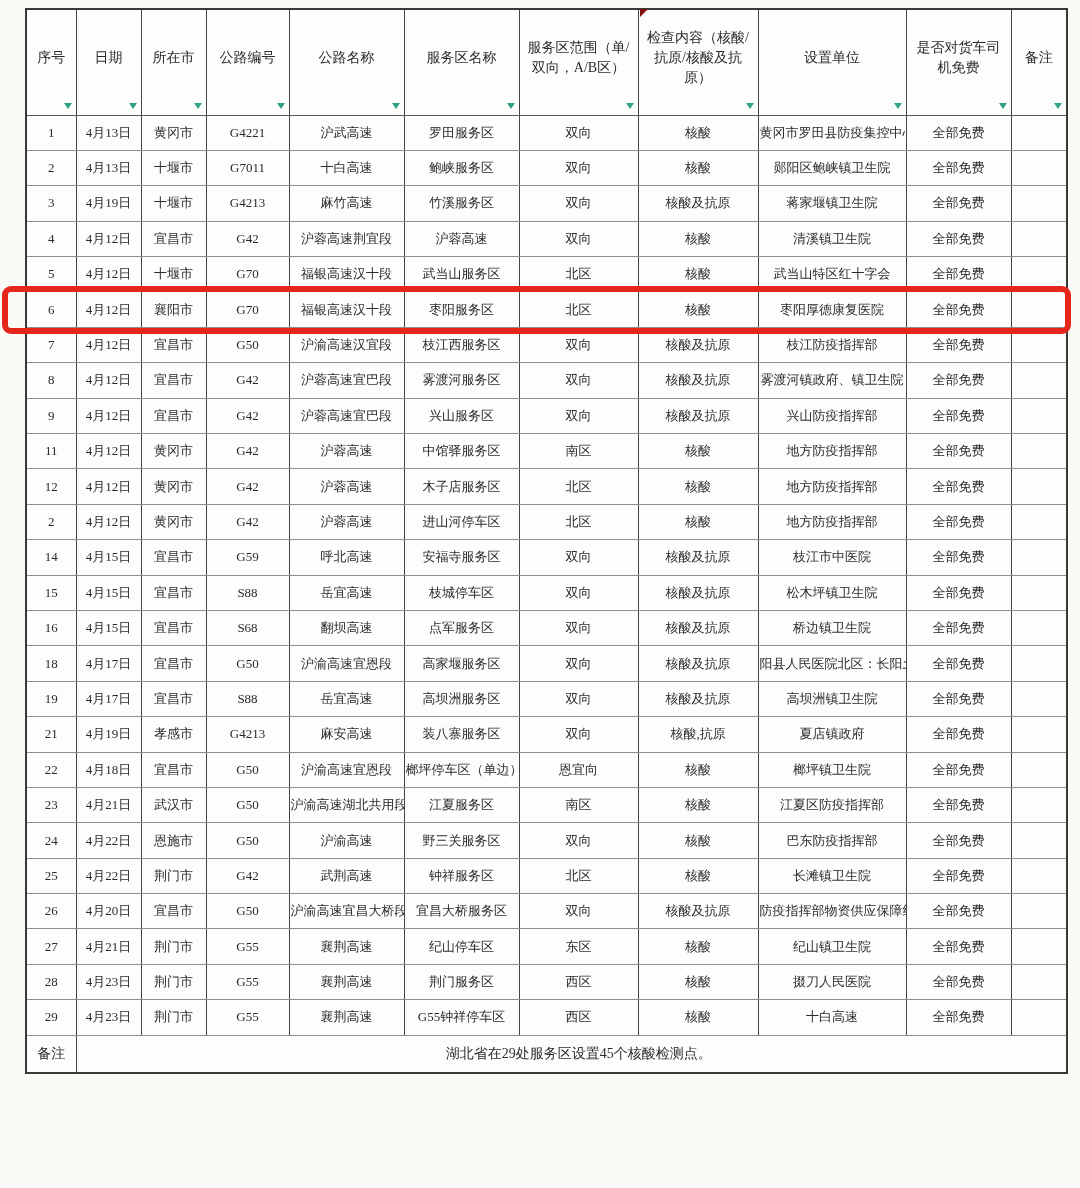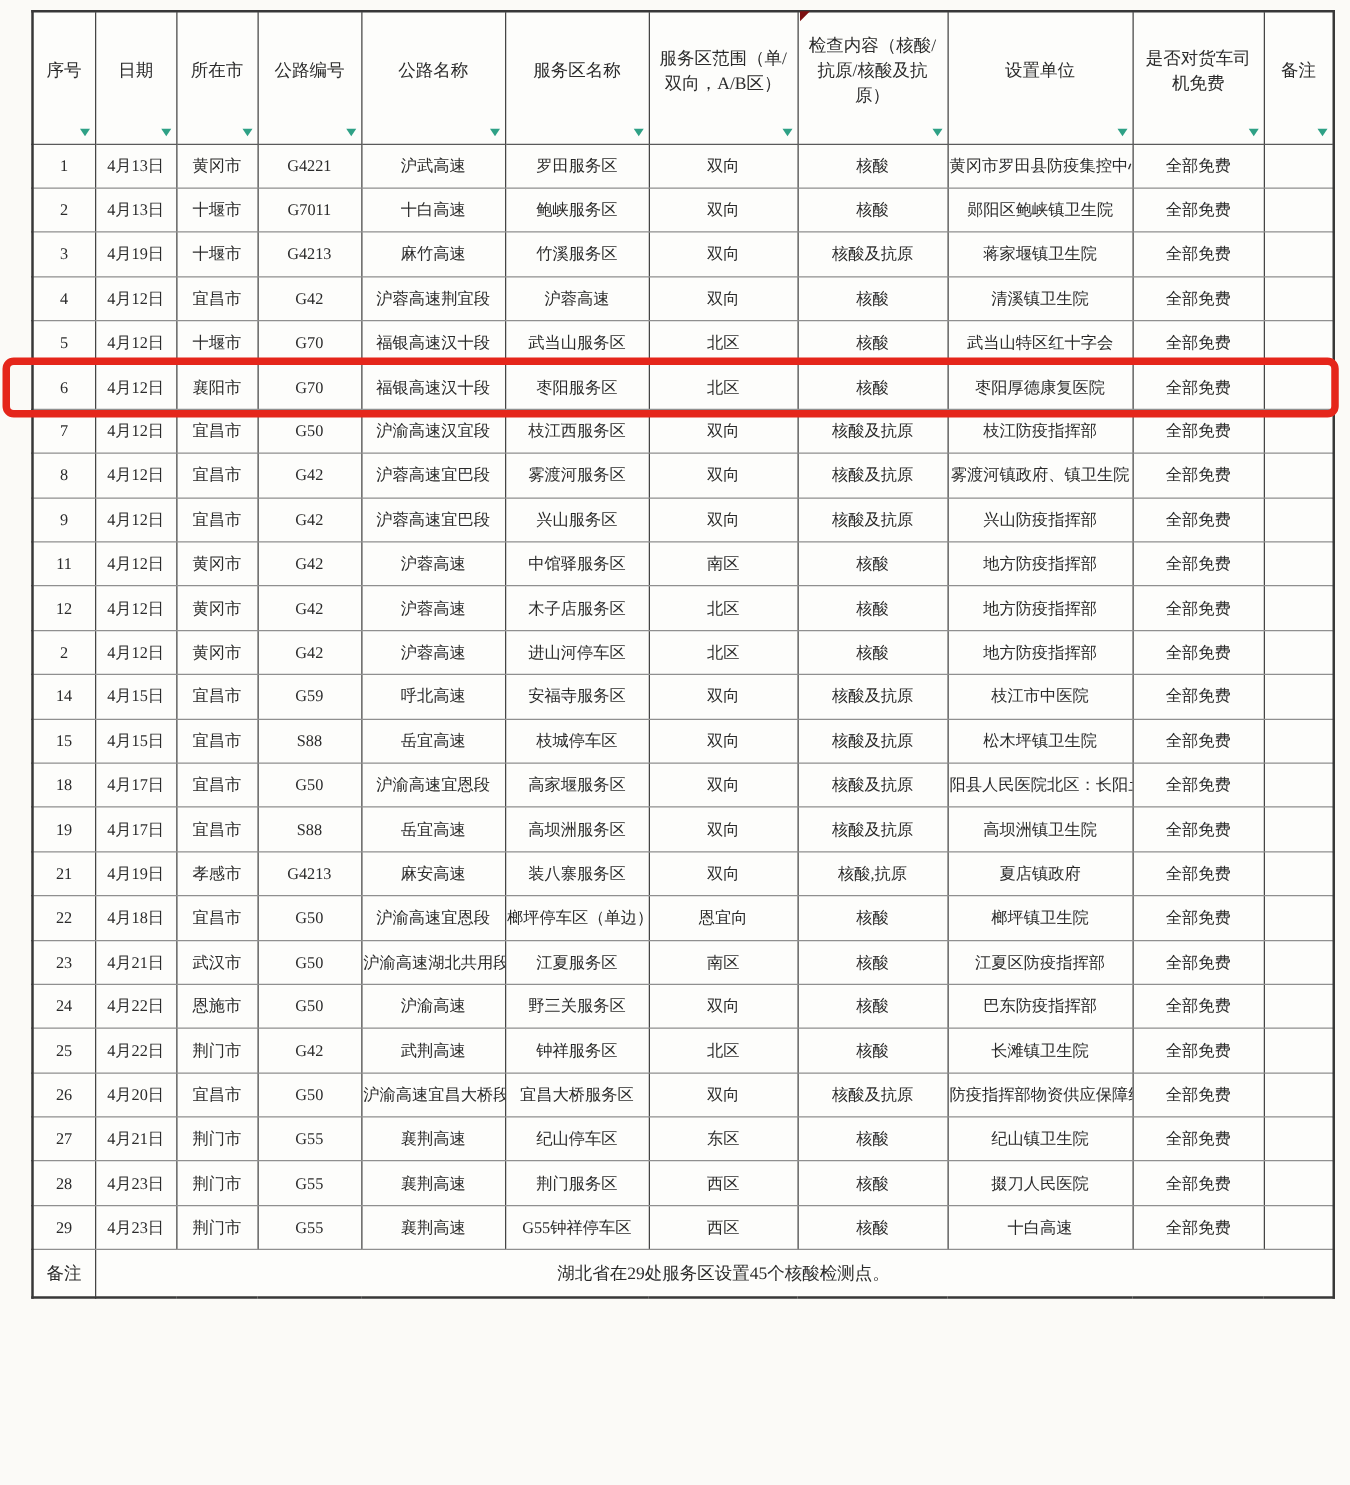--- a/index.html
+++ b/index.html
@@ -270,20 +270,33 @@
         <td>S88</td>
         <td>岳宜高速</td>
         <td>枝城停车区</td>
         <td>双向</td>
         <td>核酸及抗原</td>
         <td>松木坪镇卫生院</td>
         <td>全部免费</td>
         <td></td>
       </tr>
       <tr>
+        <td>16</td>
+        <td>4月15日</td>
+        <td>宜昌市</td>
+        <td>S68</td>
+        <td>翻坝高速</td>
+        <td>点军服务区</td>
+        <td>双向</td>
+        <td>核酸及抗原</td>
+        <td>桥边镇卫生院</td>
+        <td>全部免费</td>
+        <td></td>
+      </tr>
+      <tr>
         <td>18</td>
         <td>4月17日</td>
         <td>宜昌市</td>
         <td>G50</td>
         <td>沪渝高速宜恩段</td>
         <td>高家堰服务区</td>
         <td>双向</td>
         <td>核酸及抗原</td>
         <td>阳县人民医院北区：长阳土家</td>
         <td>全部免费</td>

